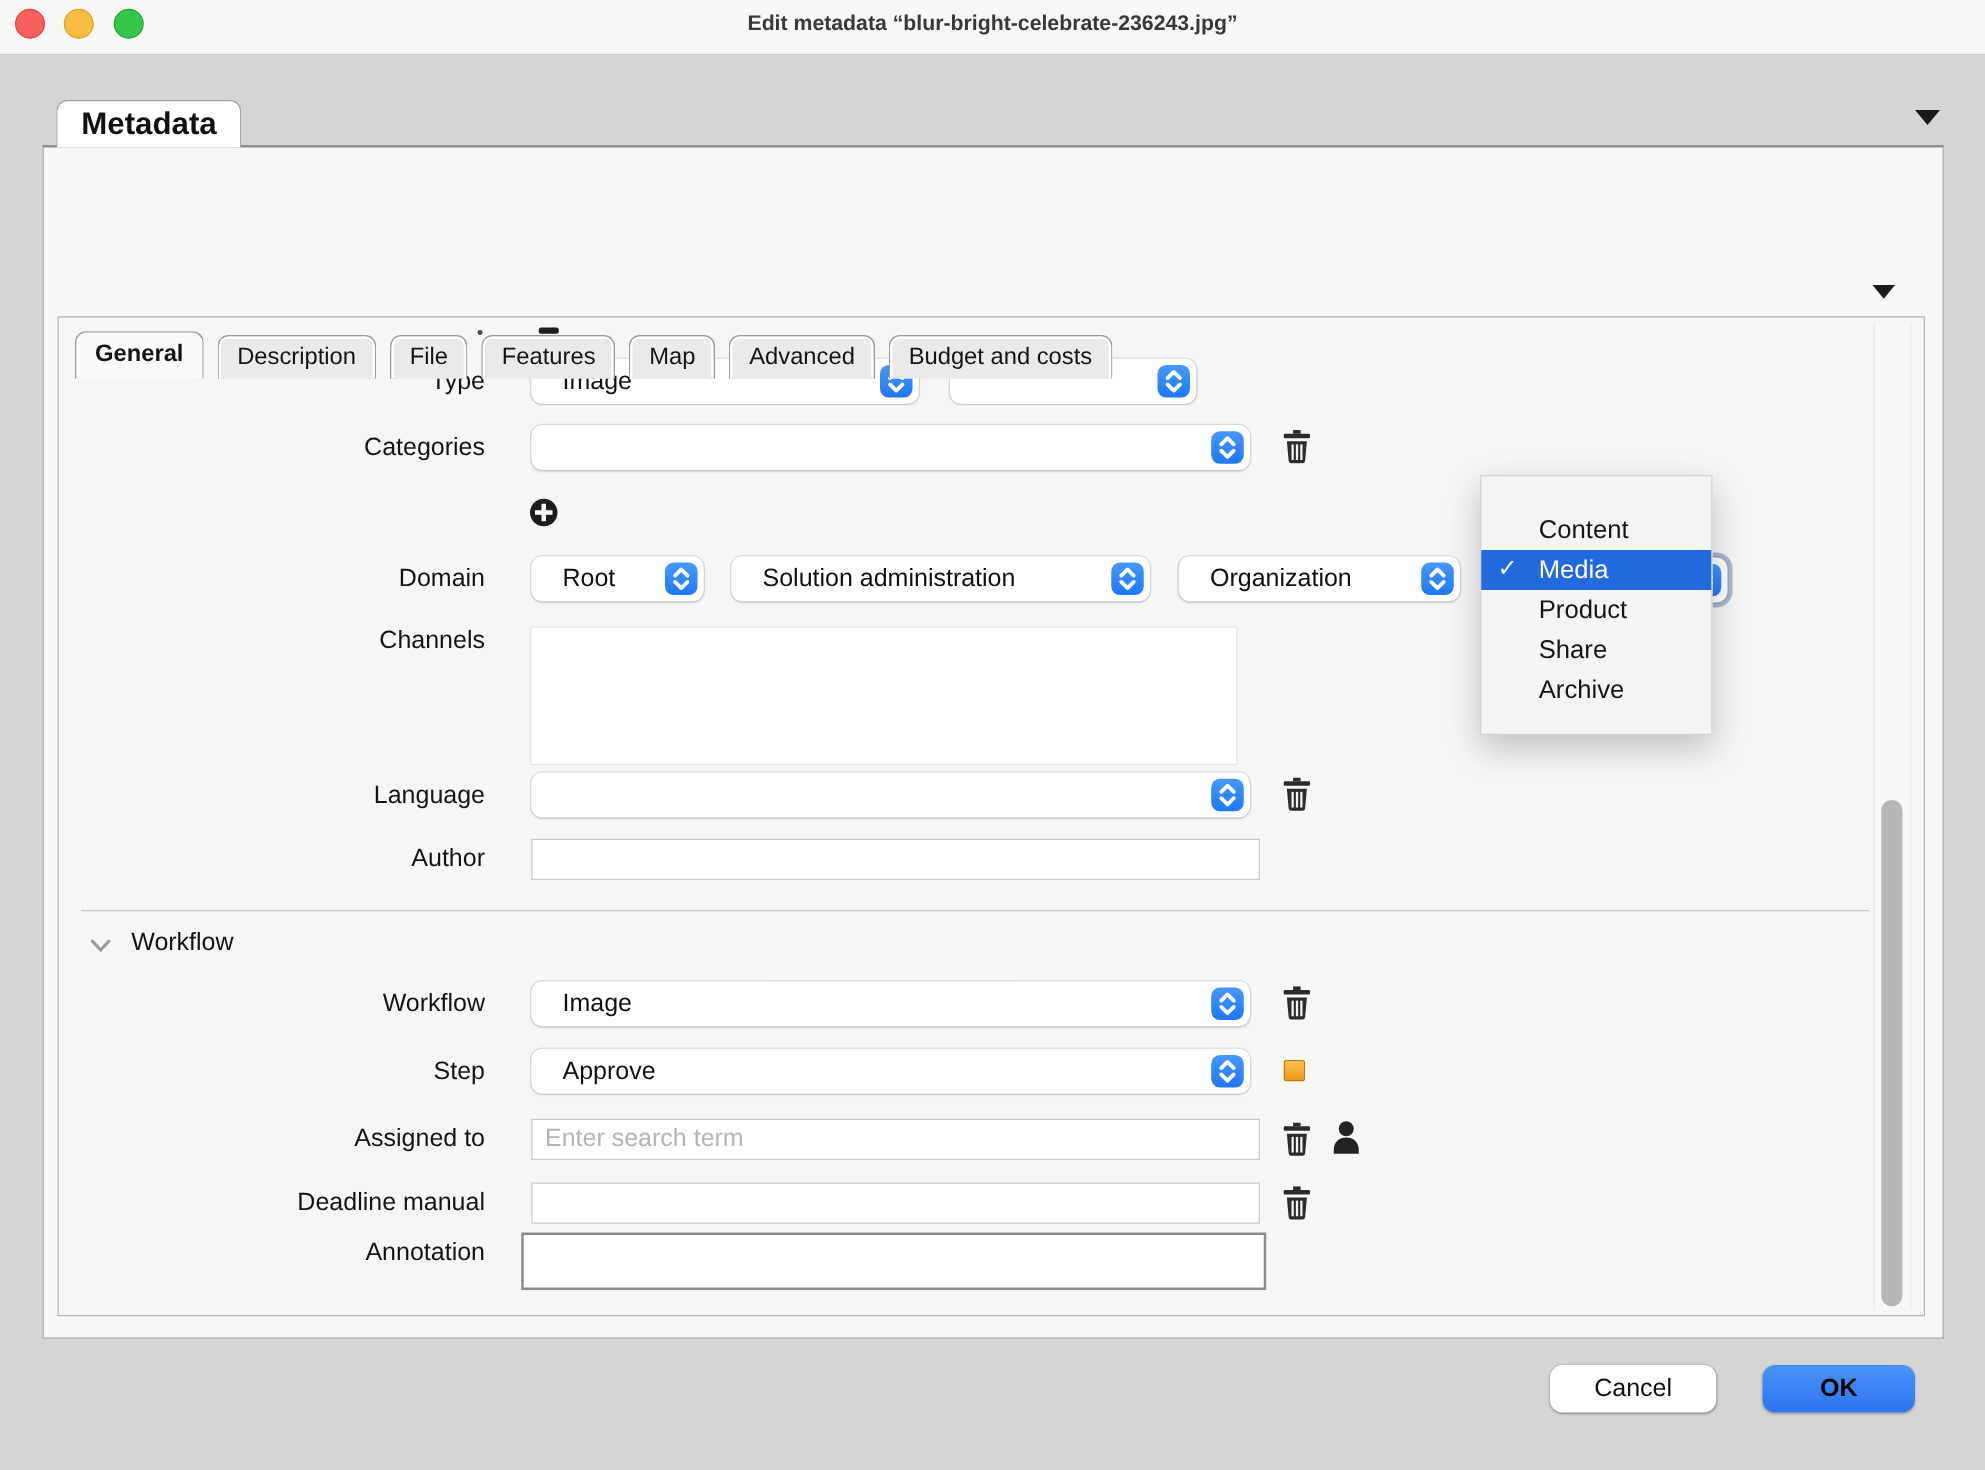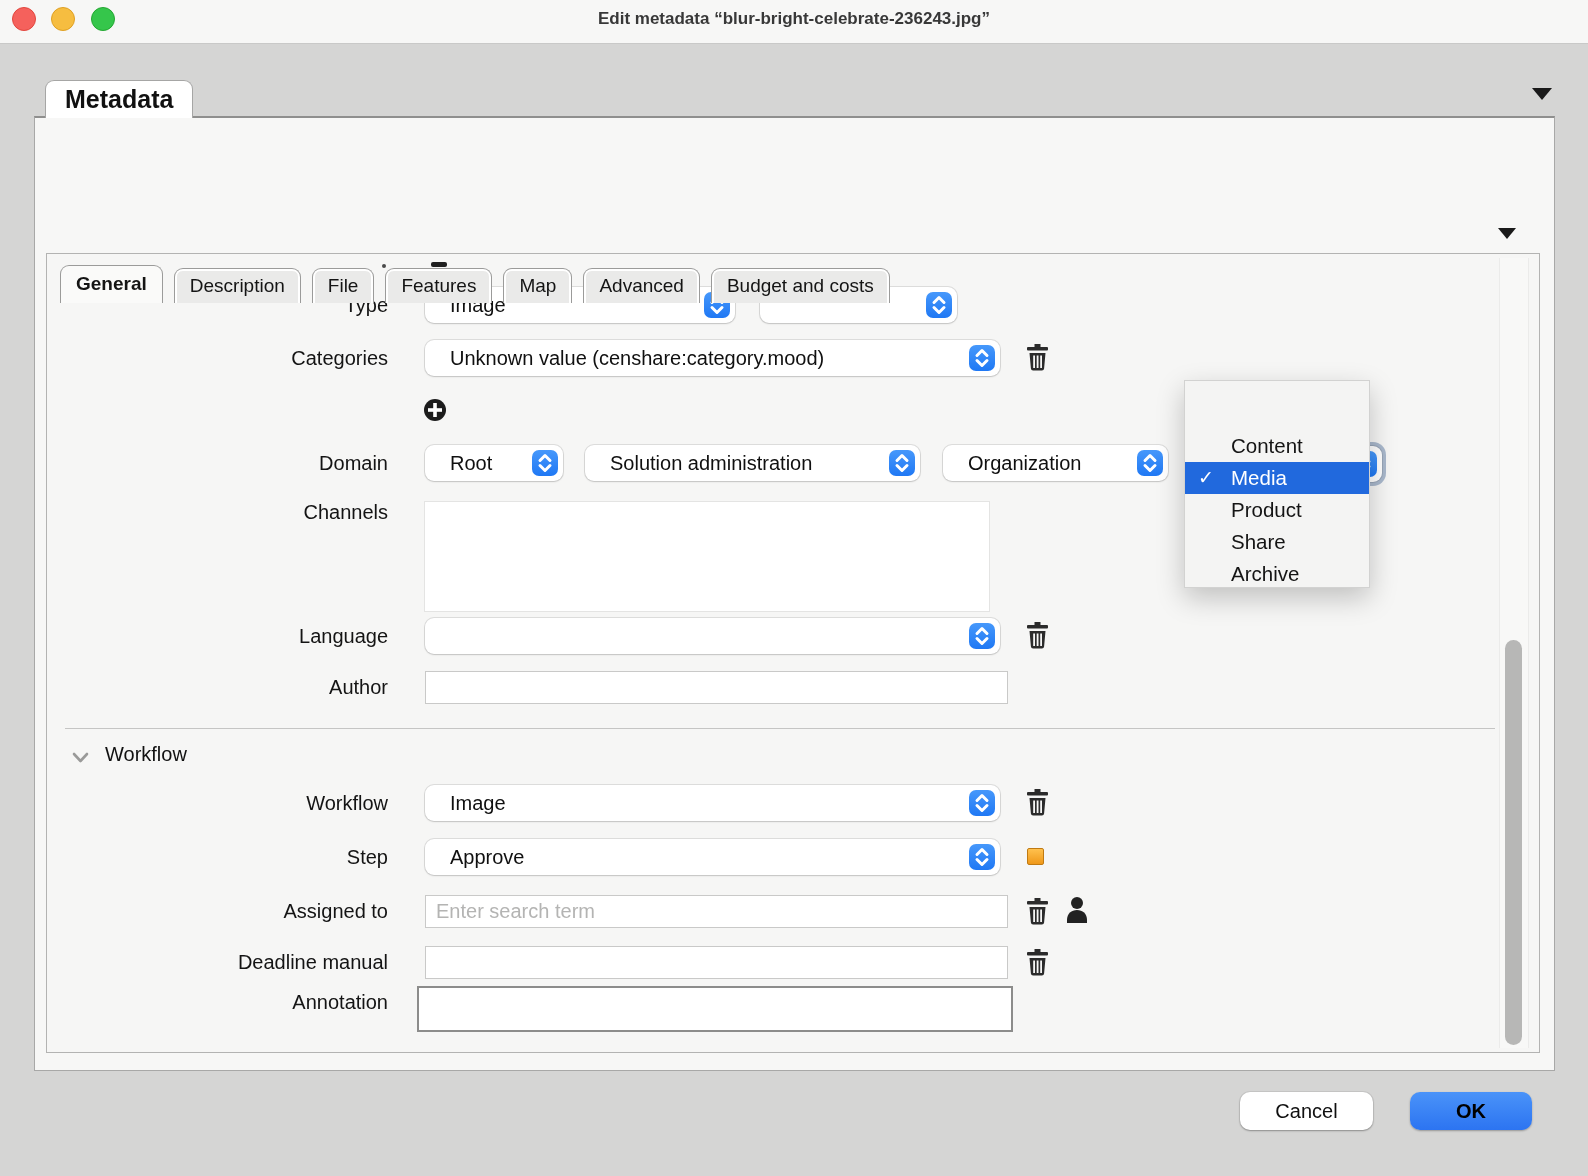--- a/index.html
+++ b/index.html
@@ -82,21 +82,21 @@
                background:#1f1f1f; border-radius:2px; z-index:3; }
   .frag-dot { position:absolute; left:382px; top:264px; width:4px; height:4px;
               background:#4a4a4a; border-radius:50%; z-index:3; }
 
   
   .select-focused { box-shadow:0 0 0 1px rgba(0,0,0,0.10), 0 0 0 4px rgba(128,150,182,0.65); z-index:5; }
 
   
   .menu { position:absolute; left:1184px; top:380px; width:186px; height:208px;
           background:#f4f4f3; border:1px solid #d2d2d1; box-shadow:0 10px 26px rgba(0,0,0,0.22);
-          padding-top:49px; z-index:20; }
+          padding-top:27px; z-index:20; }
   .menu-item { position:relative; height:32px; line-height:32px; padding-left:46px;
                font-size:20.5px; color:#141414; white-space:nowrap; }
   .menu-item.selected { background:#2169dd; color:#fff; }
   .menu-check { position:absolute; left:13px; top:0; font-size:19px; visibility:hidden; }
   .menu-item.selected .menu-check { visibility:visible; }
 
   
   .btn { position:absolute; top:1092px; height:38px; border-radius:10px; font-size:20px;
          text-align:center; line-height:38px; z-index:1; cursor:pointer; }
   .btn-cancel { left:1240px; width:133px; background:#fff; color:#101010;
@@ -160,21 +160,20 @@
   <span class="stepper">
     <svg width="26" height="26" viewBox="0 0 26 26">
         <path d="M8 10.5 L13 5.5 L18 10.5" stroke="#fff" stroke-width="3" fill="none" stroke-linecap="round" stroke-linejoin="round"></path>
         <path d="M8 15.5 L13 20.5 L18 15.5" stroke="#fff" stroke-width="3" fill="none" stroke-linecap="round" stroke-linejoin="round"></path>
       </svg>
   </span>
 </div>
 
 <div class="flabel" style="top:340px;">Categories</div>
 <div class="select" style="left:425px; top:340px; width:575px;">
-  <span>Unknown value (censhare:category.mood)</span>
   <span class="stepper">
     <svg width="26" height="26" viewBox="0 0 26 26">
         <path d="M8 10.5 L13 5.5 L18 10.5" stroke="#fff" stroke-width="3" fill="none" stroke-linecap="round" stroke-linejoin="round"></path>
         <path d="M8 15.5 L13 20.5 L18 15.5" stroke="#fff" stroke-width="3" fill="none" stroke-linecap="round" stroke-linejoin="round"></path>
       </svg>
   </span>
 </div>
 <button class="icon-btn" style="left:1026px; top:344px;">
   <svg width="23" height="27" viewBox="0 0 23 27">
     <rect x="8.5" y="0" width="6" height="3" fill="#2b2b2b"></rect>

